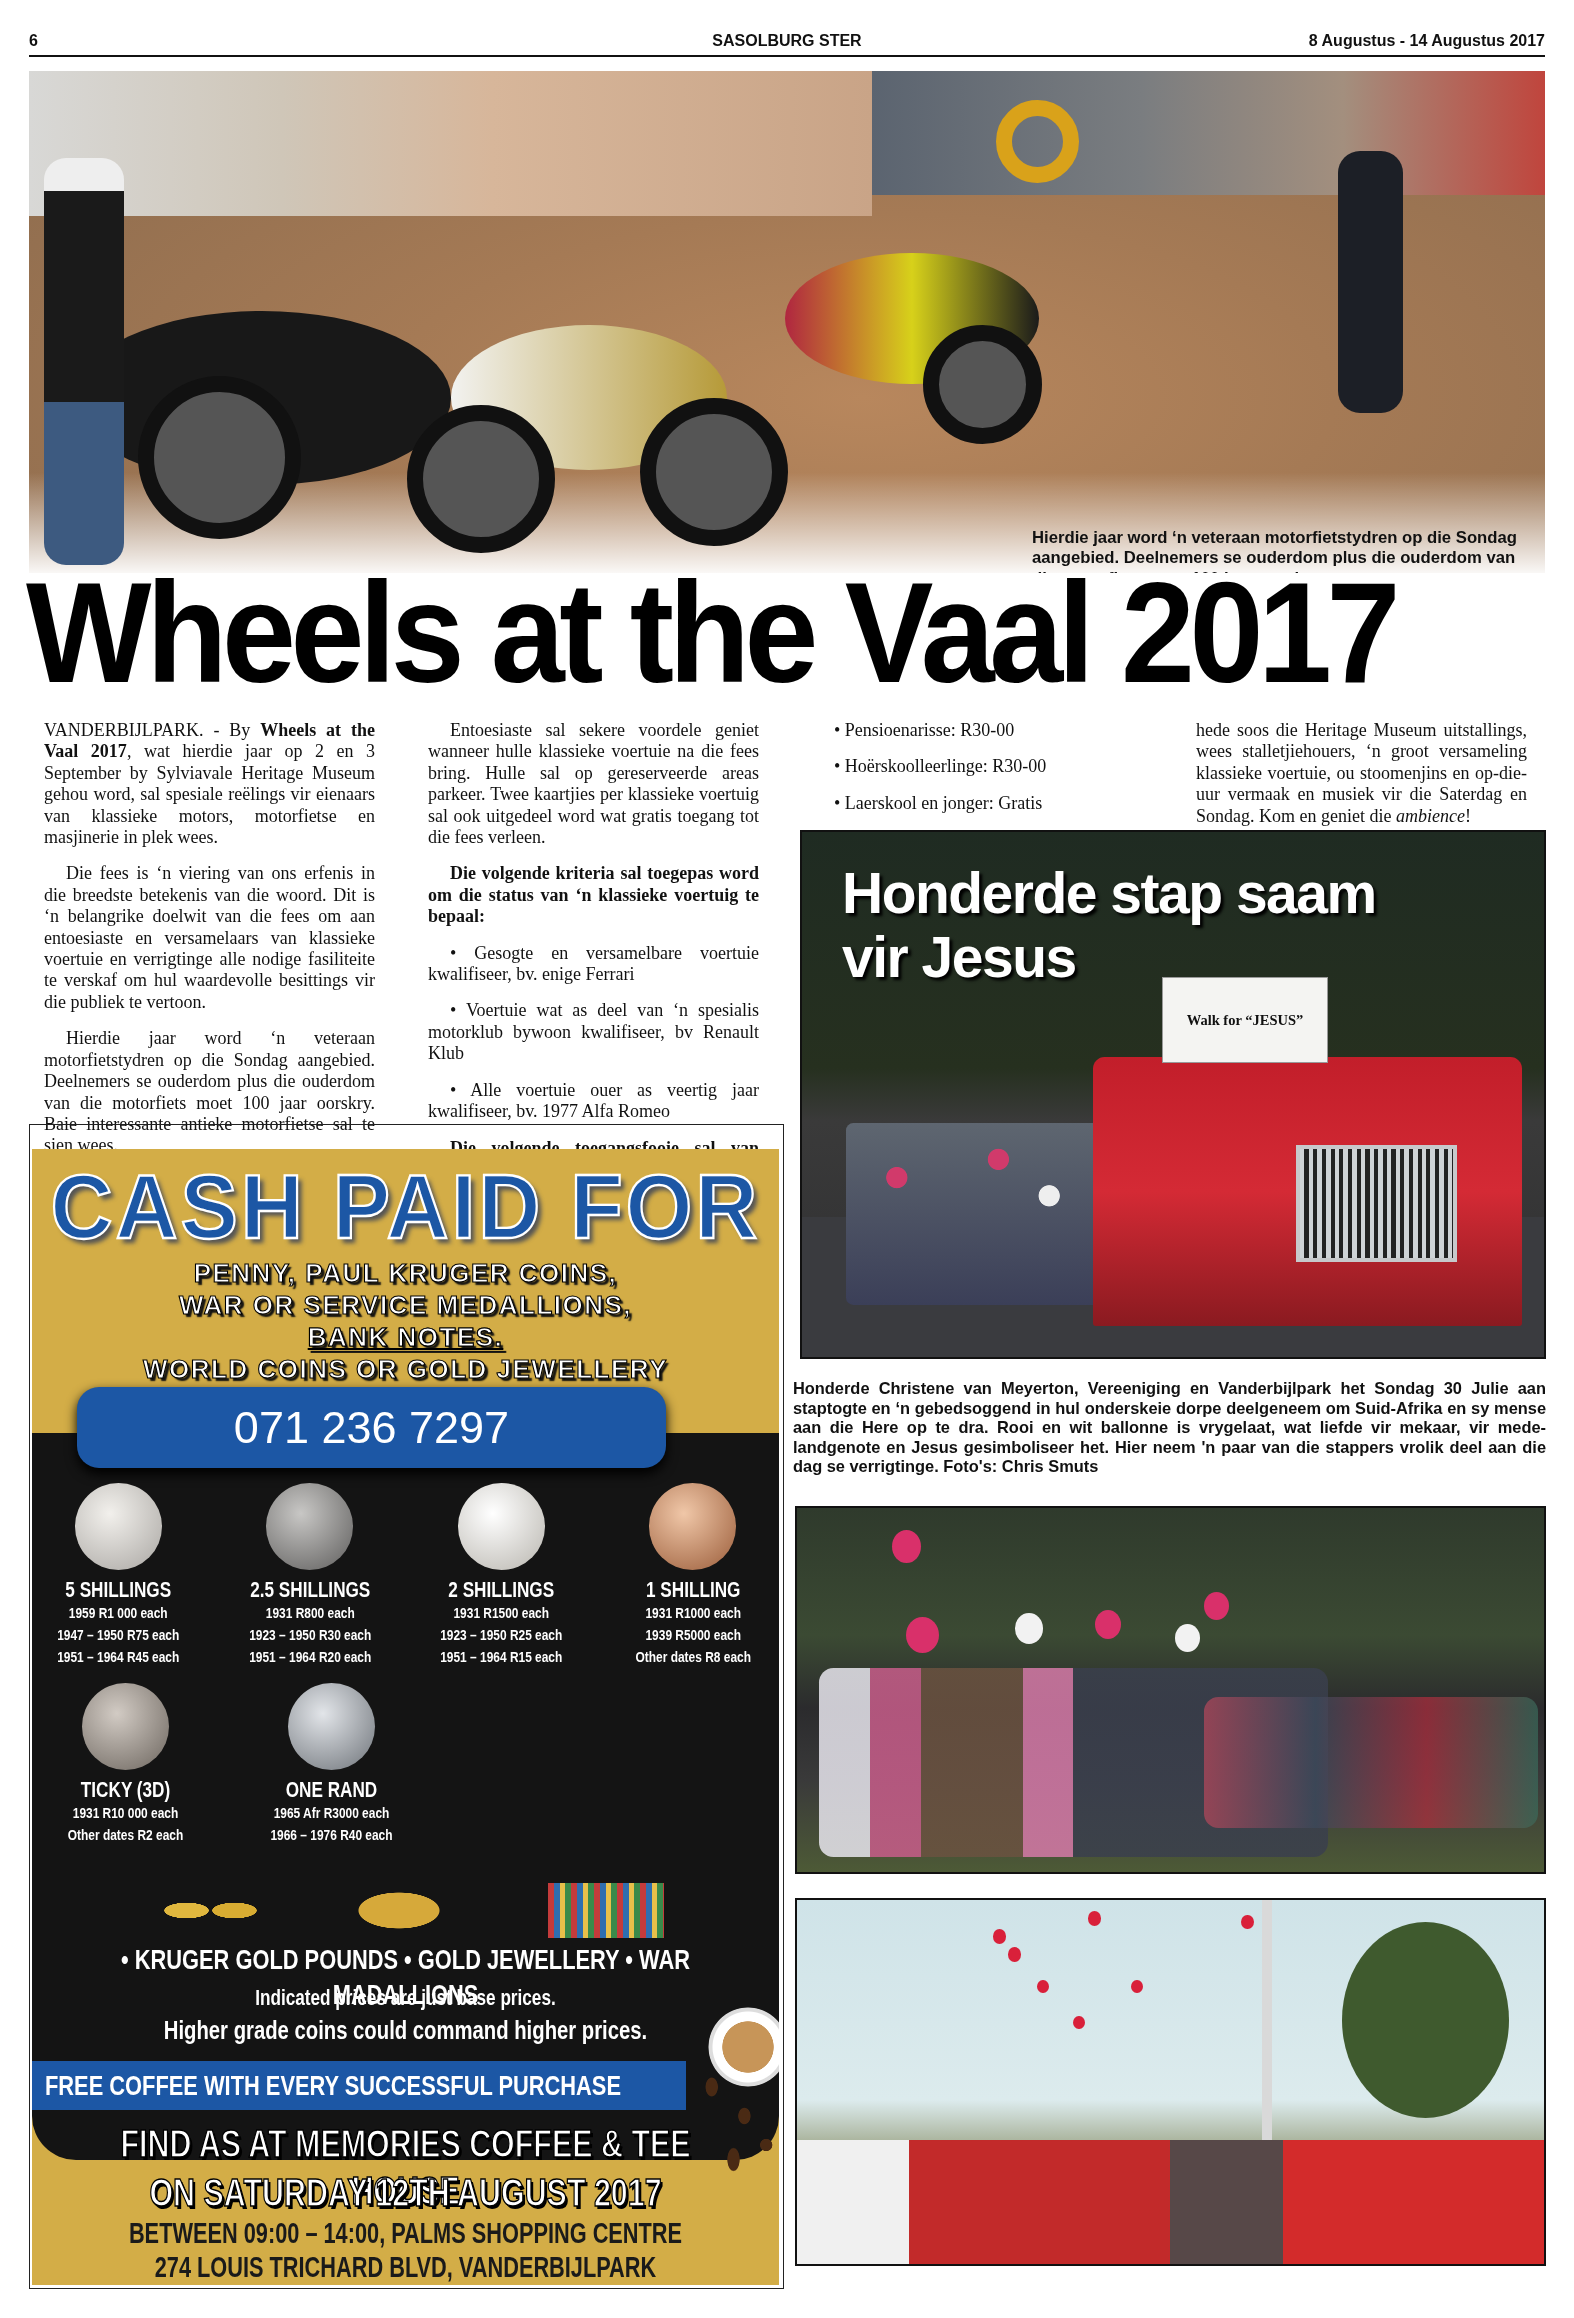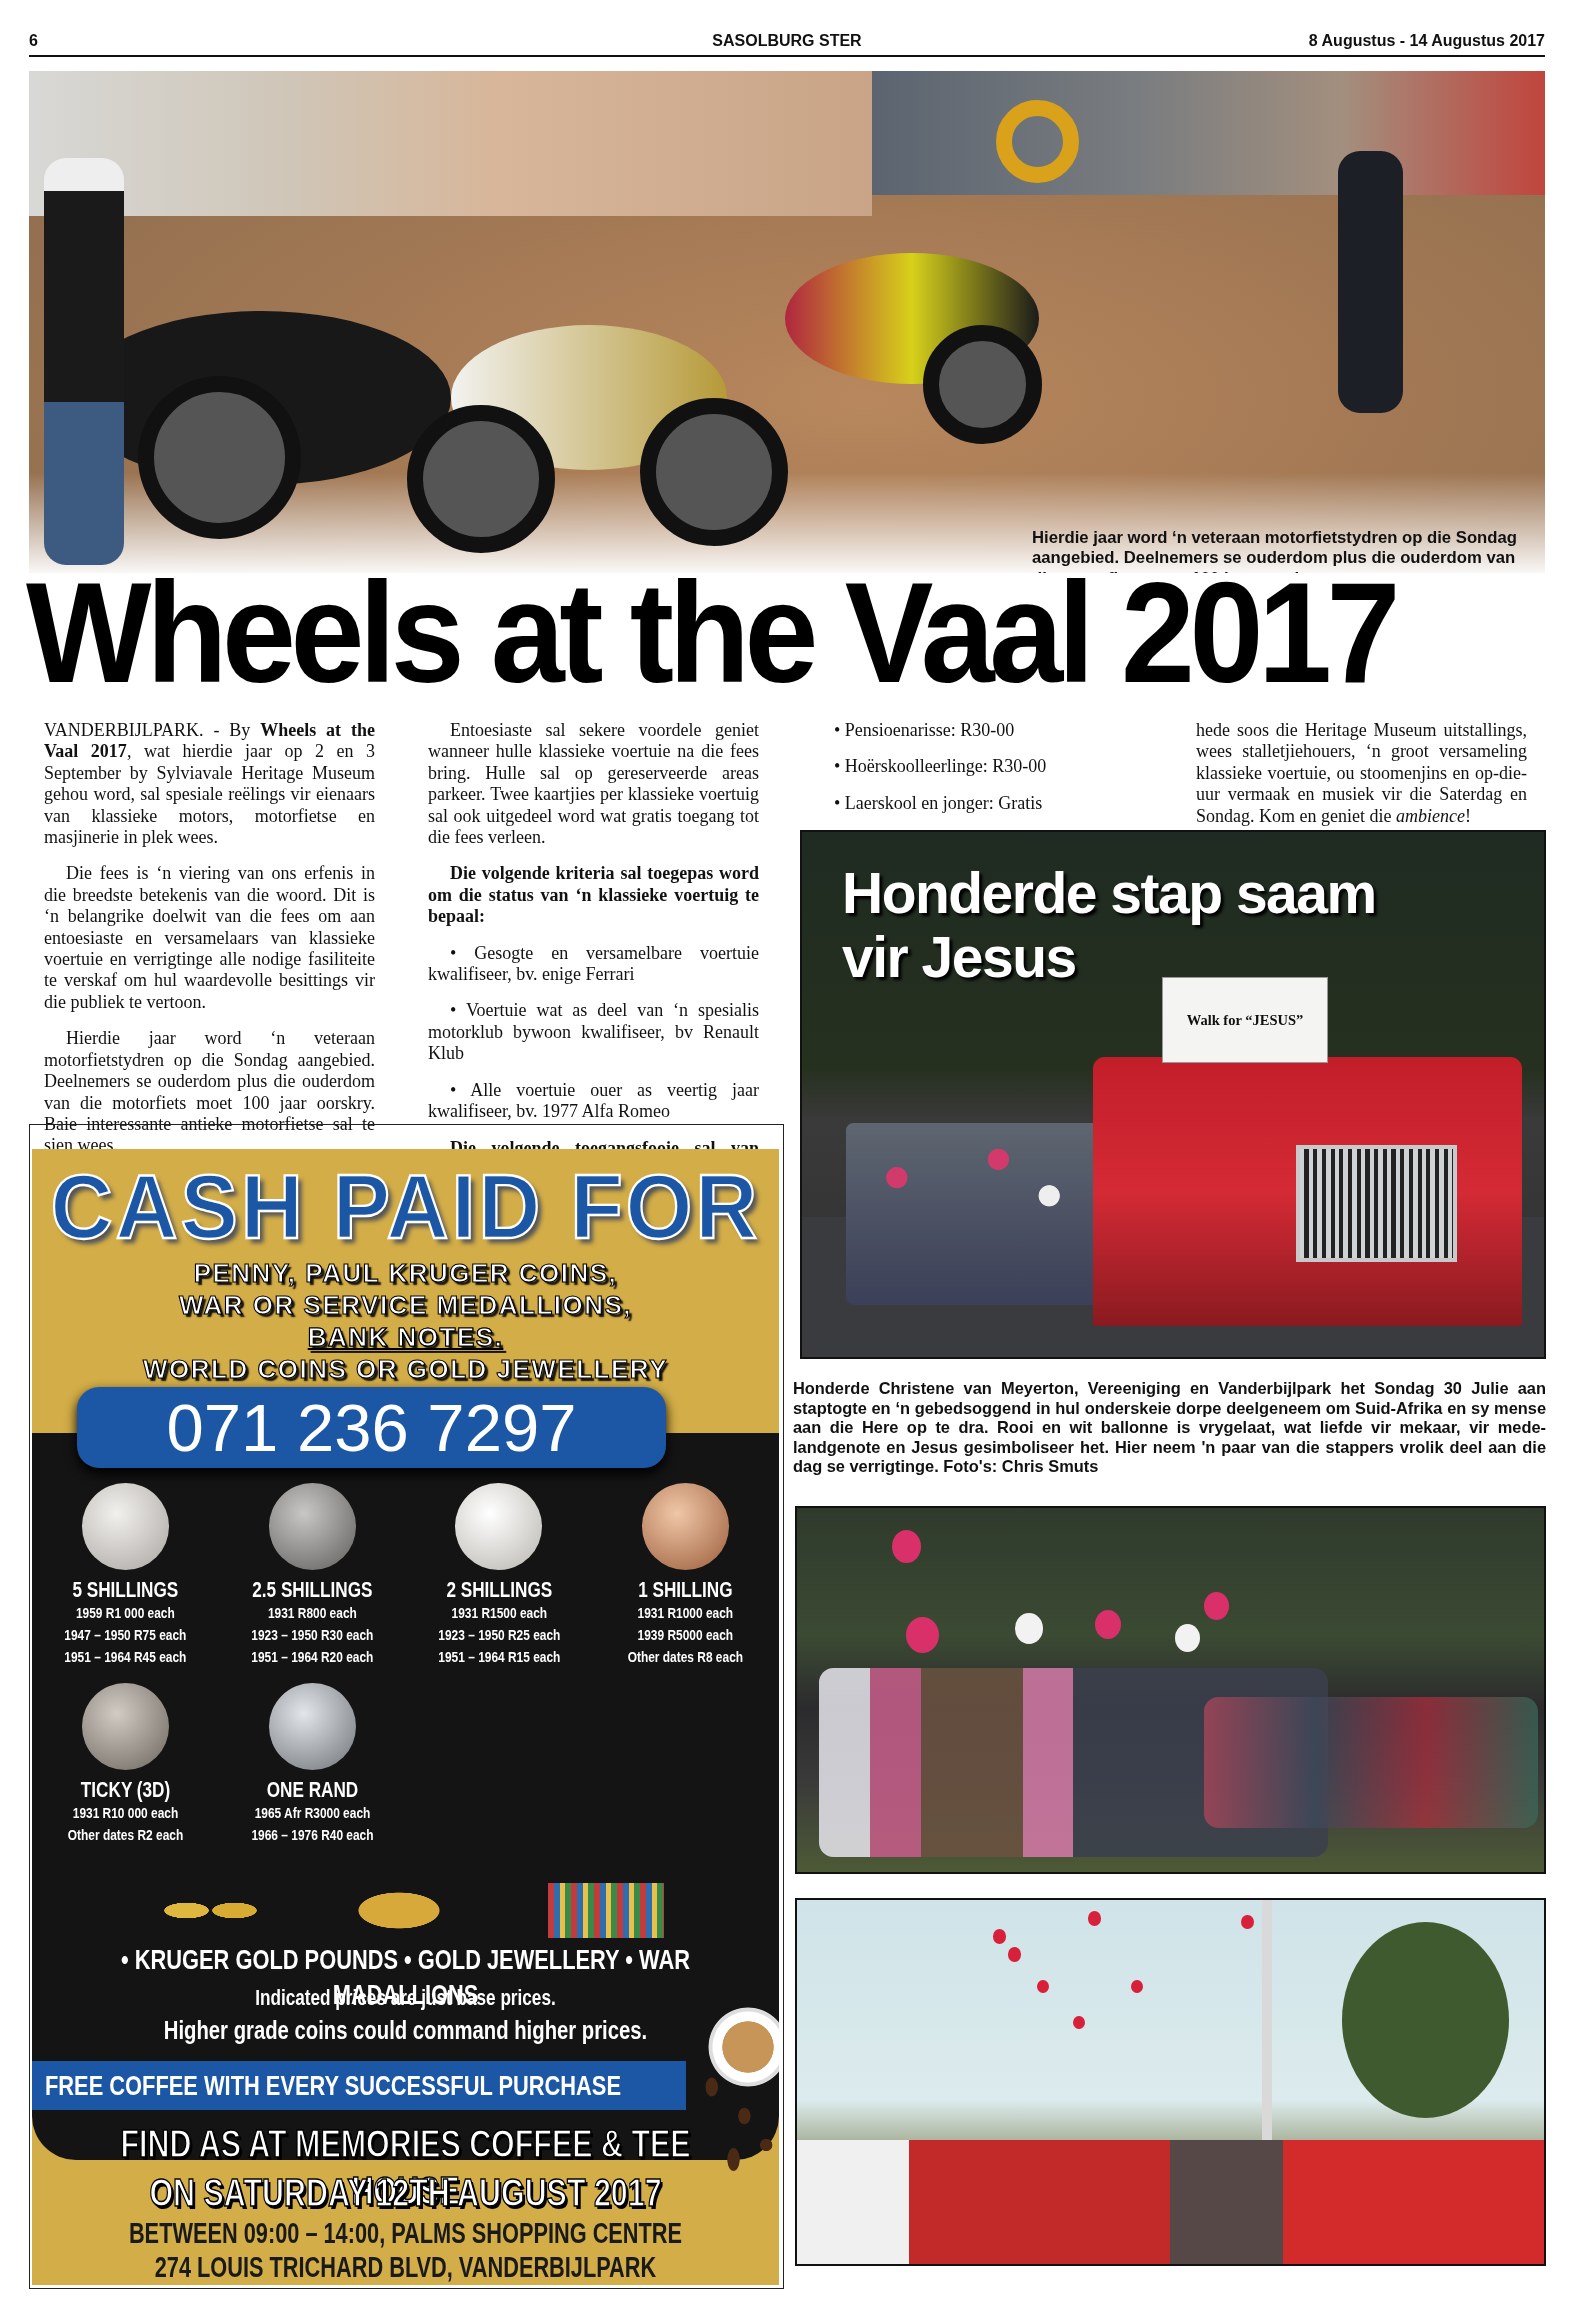--- a/index.html
+++ b/index.html
@@ -42,22 +42,22 @@
     background:linear-gradient(180deg,#2f3a2c 0%,#3b4a33 35%,#2b2b2d 55%,#3a3a3a 75%,#4d5a36 100%);}
   .photo3{left:795px;top:1898px;width:747px;height:364px;border:2.2px solid #111;overflow:hidden;
     background:linear-gradient(180deg,#cfe3e8 0%,#dcebed 55%,#9aa283 70%,#7d7e6c 80%,#4a3b3b 100%);}
   .balloon{position:absolute;border-radius:50%;}
   
   .ad-frame{left:29px;top:1124px;width:753px;height:1163px;border:1.5px solid #222;}
   .ad{left:32px;top:1149px;width:747px;height:1136px;background:#d3ad47;overflow:hidden;}
   .ad-black{position:absolute;left:0;top:284px;width:747px;height:727px;background:#141414;border-radius:0 0 44px 44px;}
   .ad-title{position:absolute;left:0;top:14.5px;width:747px;text-align:center;font-family:"Liberation Sans",sans-serif;font-weight:bold;font-size:86px;line-height:87px;color:#1c57a5;letter-spacing:2.9px;-webkit-text-stroke:2.2px #fff;text-shadow:4.4px 4.4px 4.4px #555;transform:scaleY(1.05);}
   .ad-sub{position:absolute;left:0;width:747px;text-align:center;font-family:"Liberation Sans",sans-serif;font-weight:bold;font-size:26px;line-height:32px;color:#fff;letter-spacing:1.5px;-webkit-text-stroke:1.1px #000;text-shadow:2.9px 2.9px 1.5px #111;}
-  .ad-phone{position:absolute;left:45px;top:233px;width:589px;height:81px;background:#1c57a5;border-radius:22px;color:#fff;font-family:"Liberation Sans",sans-serif;font-size:67px;line-height:81px;text-align:center;box-shadow:0 5.8px 11.6px #000;}
-  .coins{position:absolute;left:0;width:747px;display:flex;}
+  .ad-phone{position:absolute;left:45px;top:233px;width:589px;height:81px;background:#1c57a5;border-radius:22px;color:#fff;font-family:"Liberation Sans",sans-serif;font-size:45px;line-height:81px;text-align:center;box-shadow:0 5.8px 11.6px #000;}
+  .coins{position:absolute;left:0;width:747px;display:flex;gap:19px;}
   .coin-cell{width:187px;text-align:center;color:#fff;font-family:"Liberation Sans",sans-serif;}
   .coin-img{width:87px;height:87px;margin:0 auto 7.3px;border-radius:50%;}
   .coin-name{font-weight:bold;font-size:22px;line-height:25px;transform:scaleX(0.78);}
   .coin-line{font-weight:bold;font-size:15.3px;line-height:22px;transform:scaleX(0.78);}
   .extras{position:absolute;left:0;top:734px;width:747px;height:58px;}
   .extra-item{position:absolute;top:0;height:55px;}
   .ad-list{position:absolute;left:0;top:793px;width:747px;text-align:center;color:#fff;font-family:"Liberation Sans",sans-serif;font-weight:bold;font-size:28px;line-height:35px;transform:scaleX(0.78);}
   .ad-note{position:absolute;left:0;width:747px;text-align:center;color:#fff;font-family:"Liberation Sans",sans-serif;font-weight:bold;transform:scaleX(0.78);}
   .ad-coffee-bar{position:absolute;left:0;top:912px;width:654px;height:49px;background:#1c57a5;color:#fff;font-family:"Liberation Sans",sans-serif;font-weight:bold;font-size:28px;line-height:49px;padding-left:13px;box-sizing:border-box;}
   .ad-coffee-bar span{display:inline-block;transform:scaleX(0.78);transform-origin:left center;white-space:nowrap;}

